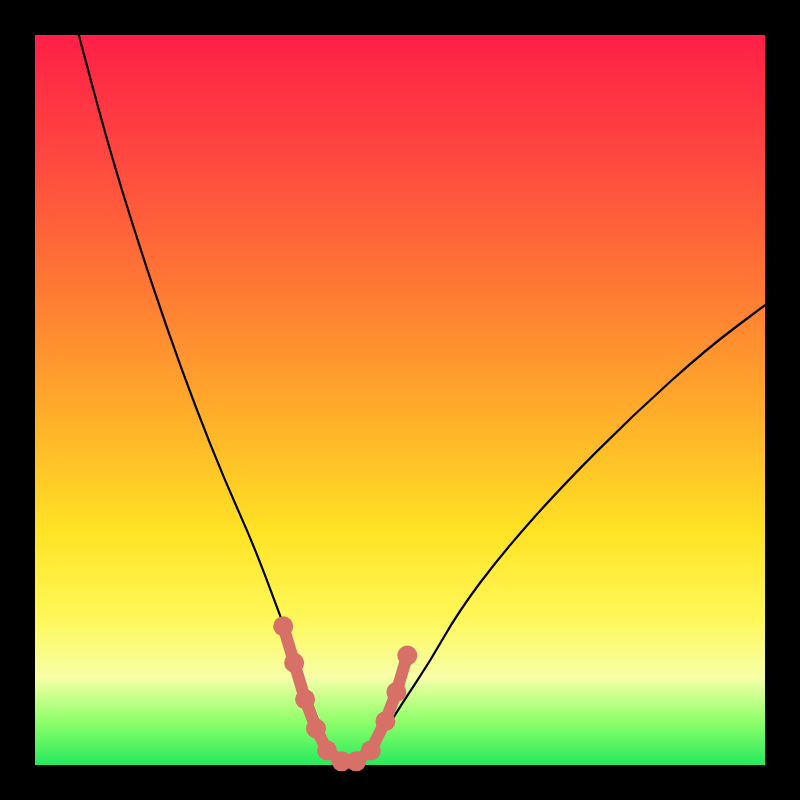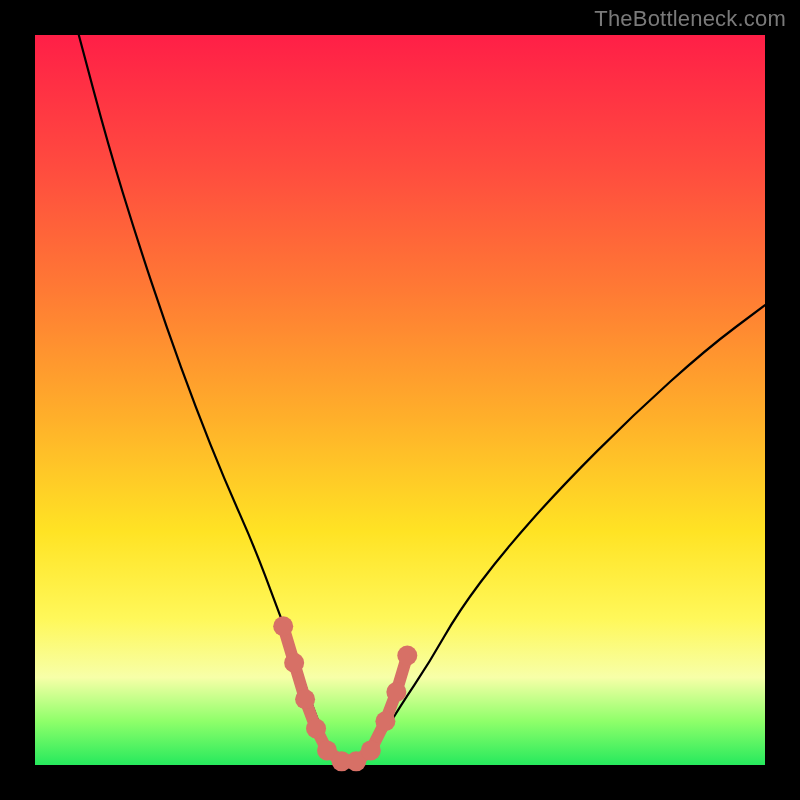--- a/index.html
+++ b/index.html
@@ -69,21 +69,20 @@
     stroke-linecap: round;
   }
   .marker-dot {
     fill: #d77066;
   }
 </style>
 </head>
 <body>
 
 <div class="frame">
-  <div class="watermark">TheBottleneck.com</div>
   <div class="plot-area">
     <svg class="curves" viewBox="0 0 730 730" preserveAspectRatio="none">
       <path id="main-curve" class="curve-main" d="M 43.8 0 Q 43.8 0 58.4 54.75 Q 73 109.5 87.6 156.95 Q 102.2 204.39999999999998 116.80000000000001 248.2 Q 131.4 292 146 332.15 Q 160.6 372.3 175.2 408.8 Q 189.8 445.3 204.4 478.15 Q 219 511 229.95 540.2 Q 240.9 569.4 251.85000000000002 598.5999999999999 Q 262.8 627.8 270.1 649.7 Q 277.4 671.6 284.7 689.85 Q 292 708.1 299.29999999999995 719.05 Q 306.59999999999997 730 313.9 730 Q 321.2 730 332.15 719.05 Q 343.09999999999997 708.1 354.04999999999995 689.85 Q 365 671.6 379.6 649.7 Q 394.20000000000005 627.8 408.8 602.25 Q 423.4 576.7 445.29999999999995 547.5 Q 467.2 518.3 496.4 485.45 Q 525.6 452.6 562.0999999999999 416.1 Q 598.5999999999999 379.6 635.0999999999999 346.75 Q 671.6 313.90000000000003 700.8 292 T 730 270.1"></path>
       <g id="marker-group">
           <path d="M 248.20000000000002 591.3 L 259.15 627.8 L 270.1 664.3 L 281.05 693.5 L 292 715.4 L 306.59999999999997 726.35 L 321.2 726.35 L 335.8 715.4 L 350.4 686.2 L 361.35 657 L 372.3 620.5" class="marker-line"></path>
           <circle cx="248.20000000000002" cy="591.3" r="10" class="marker-dot"></circle>
           <circle cx="259.15" cy="627.8" r="10" class="marker-dot"></circle>
           <circle cx="270.1" cy="664.3" r="10" class="marker-dot"></circle>
           <circle cx="281.05" cy="693.5" r="10" class="marker-dot"></circle>
           <circle cx="292" cy="715.4" r="10" class="marker-dot"></circle>

